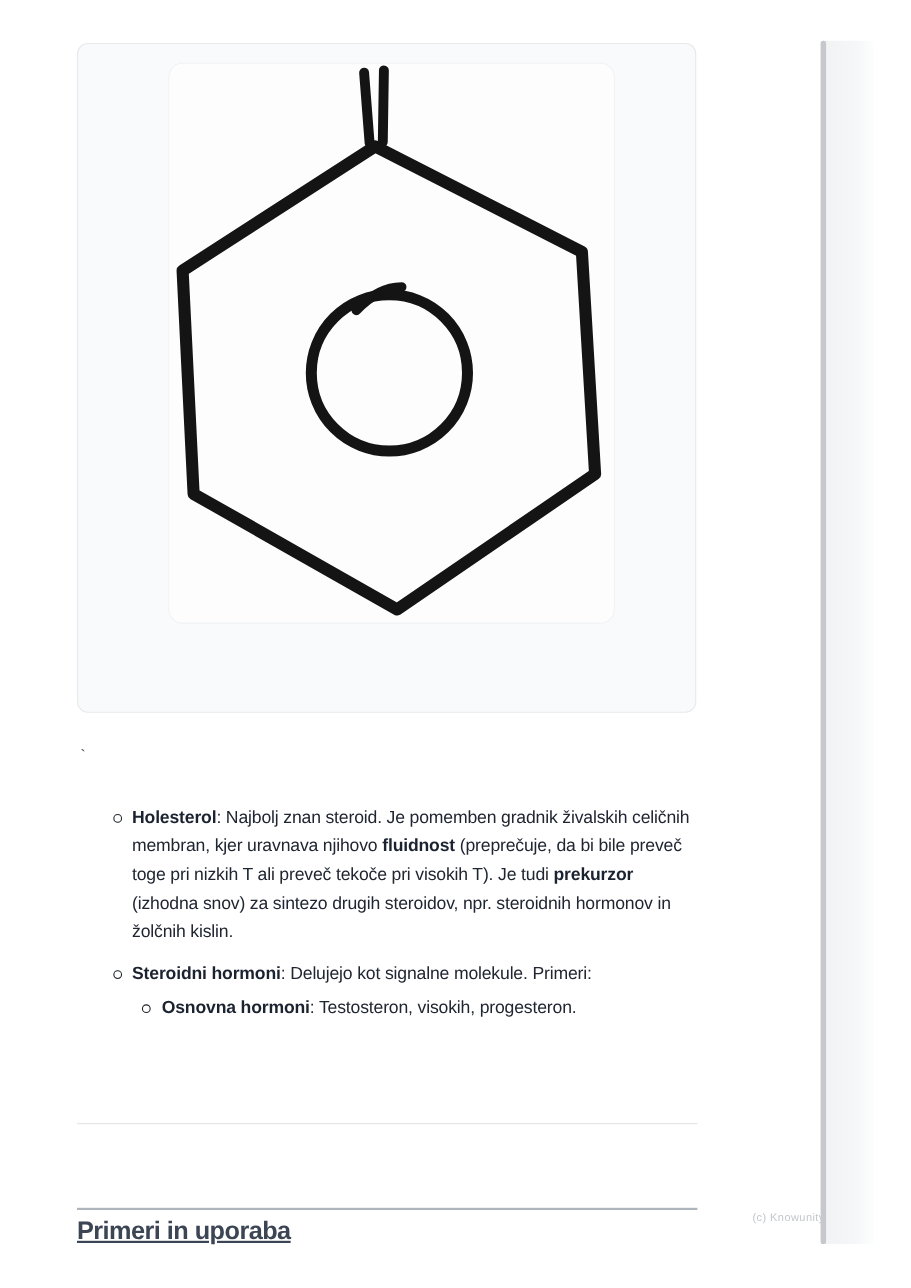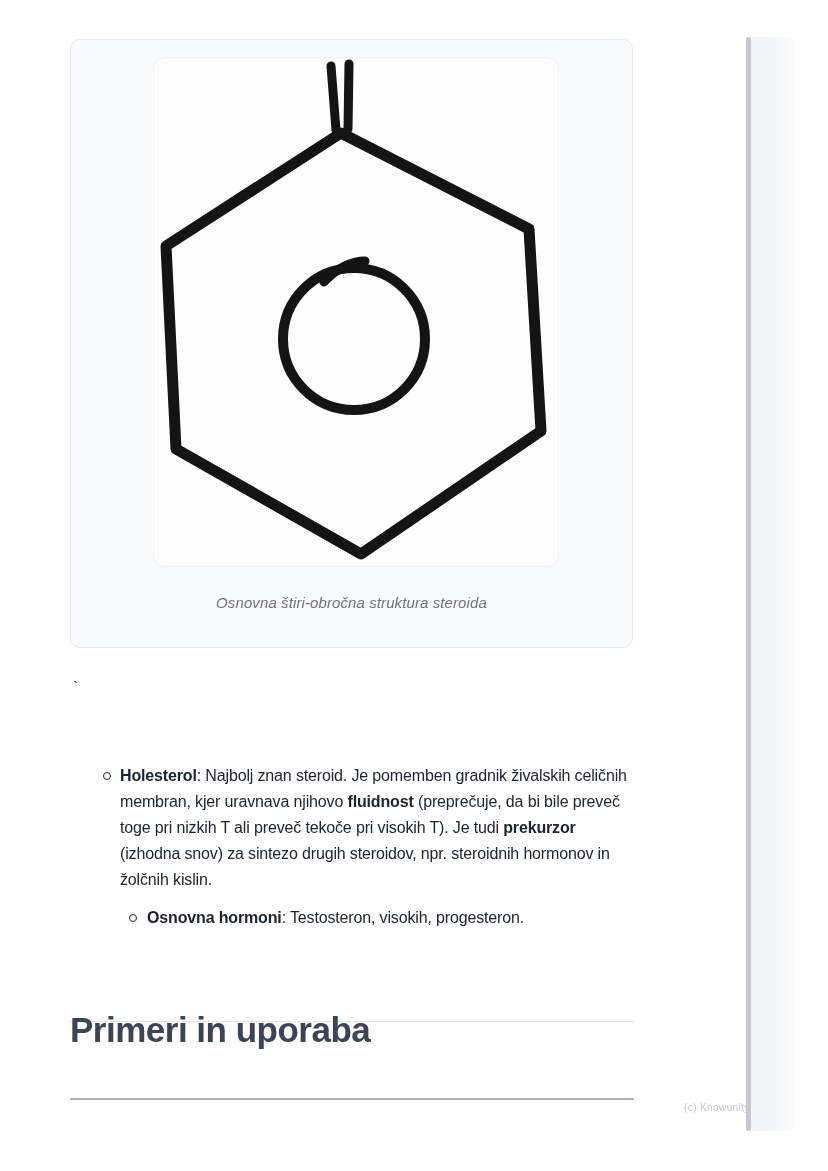--- a/index.html
+++ b/index.html
@@ -73,41 +73,42 @@
     background: #1f242c;
   }
   .lvl2 { margin-left: 33px; padding-left: 17px; }
   .lvl3 { margin-left: 59px; padding-left: 18px; }
   .lvl2 .marker, .lvl3 .marker {
     position: absolute; left: 0; top: 9px;
     width: 8px; height: 8px; border-radius: 50%;
     border: 1.5px solid #1f242c;
     background: transparent;
   }
-  .li-holesterol { margin-bottom: 12px; margin-top: 32px; }
+  .li-holesterol { margin-bottom: 12px; }
   .li-steroidni  { margin-bottom: 5px; }
   .li-spolni     { margin-bottom: 11px; }
 
   
   .divider {
     position: absolute;
     left: 70px; top: 1021px;
     width: 564px; height: 0;
     border: none;
     border-top: 1.5px solid #e0e3e7;
   }
   .heading {
     position: absolute;
-    left: 70px; top: 1011px;
+    left: 70px; top: 1099px;
     width: 564px;
-    font-size: 35px;
+    font-size: 23px;
     line-height: 38px;
     font-weight: 700;
     letter-spacing: -0.5px;
     color: #3c4554;
+    text-decoration: underline;
   }
   .heading-rule {
     position: absolute;
     left: 70px; top: 1098px;
     width: 564px; height: 2px;
     background: #aeb4bb;
   }
 
   
   .watermark {
@@ -149,33 +150,36 @@
 
         <path d="M 177 8 L 182 72" stroke-width="9"></path>
         <path d="M 195 6 L 194 71" stroke-width="9"></path>
 
         <polygon points="187,75 375,171 387,373 207,496 22,391 12,188" stroke-width="11" stroke-linejoin="round"></polygon>
 
         <circle cx="200" cy="281" r="71" stroke-width="10"></circle>
         <path d="M 170 224 Q 190 203 211 203" stroke-width="9"></path>
       </svg>
     </div>
-    <div class="caption">Osnovna štiri-obročna struktura steroida</div>
   </div>
 
   <div class="backtick">`</div>
 
   <div class="list">
 
 
     <div class="li lvl2 li-holesterol">
       <span class="marker"></span>
       <span class="b">Holesterol</span><span>: Najbolj znan steroid. Je pomemben gradnik živalskih celičnih membran, kjer uravnava njihovo </span><span class="b">fluidnost</span><span> (preprečuje, da bi bile preveč toge pri nizkih T ali preveč tekoče pri visokih T). Je tudi </span><span class="b">prekurzor</span><span> (izhodna snov) za sintezo drugih steroidov, npr. steroidnih hormonov in žolčnih kislin.</span>
     </div>
 
+    <div class="li lvl2 li-steroidni">
+      <span class="marker"></span>
+      <span class="b">Steroidni hormoni</span><span>: Delujejo kot signalne molekule. Primeri:</span>
+    </div>
 
     <div class="li lvl3 li-spolni">
       <span class="marker"></span>
       <span class="b">Osnovna hormoni</span><span>: Testosteron, visokih, progesteron.</span>
     </div>
 
 
   </div>
 
   <hr class="divider">

